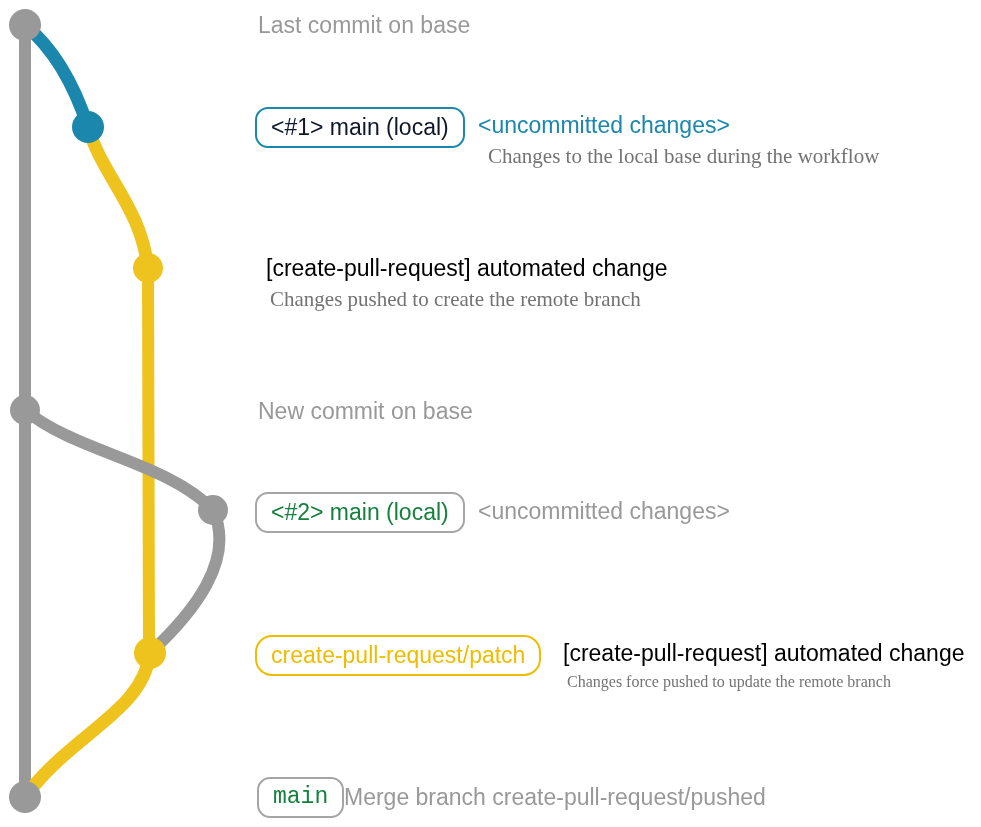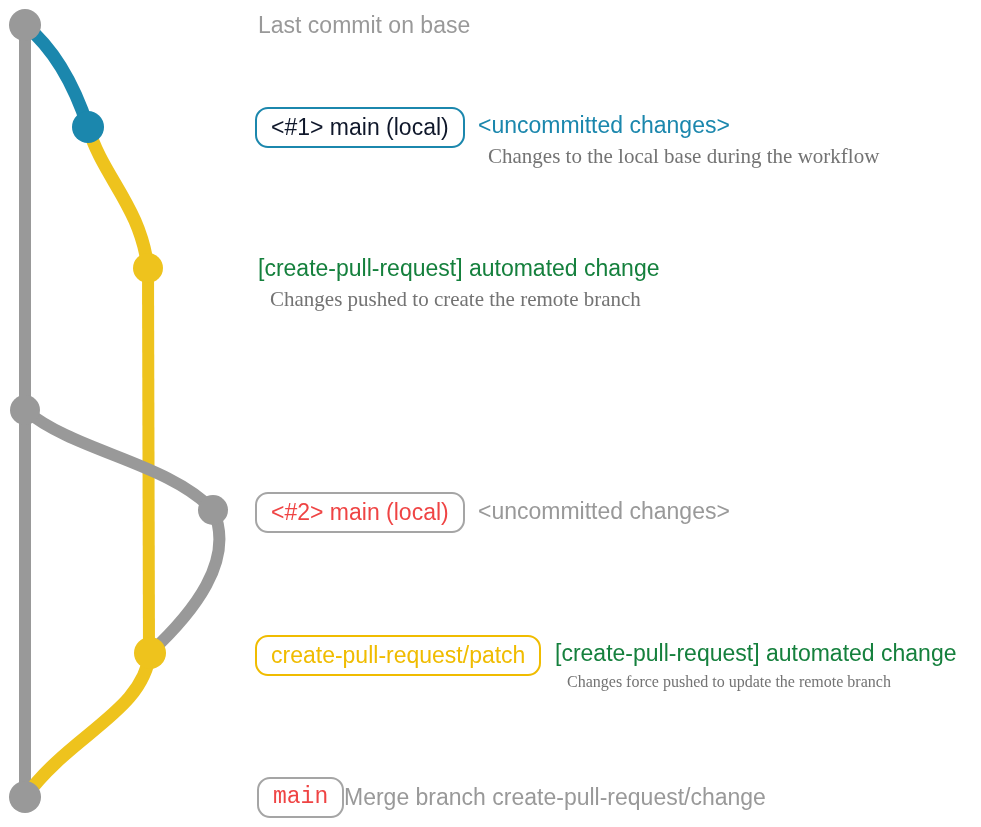--- a/index.html
+++ b/index.html
@@ -22,35 +22,35 @@
   }
   .txt {
     position: absolute;
     white-space: nowrap;
     line-height: 1.1;
   }
   .sans  { font-family: "Liberation Sans", sans-serif; font-size: 23px; }
   .serif { font-family: "Liberation Serif", serif; font-size: 21px; color: #737373; }
   .gray   { color: #999999; }
   .blue   { color: #1b87ad; }
-  .yellow { color: #15803d; }
+  .yellow { color: #000000; margin-left: 8px; }
   .label-box {
     position: absolute;
     display: inline-block;
     border: 2px solid;
     border-radius: 13px;
     padding: 6px 14px;
     font-family: "Liberation Sans", sans-serif;
     font-size: 23px;
     line-height: 1.1;
     background: #ffffff;
   }
   .label-box.blue-box   { border-color: #1b87ad; color: #0f172a; }
-  .label-box.gray-box   { border-color: #a5a5a5; color: #ef4444; }
-  .label-box.yellow-box { border-color: #f0bc00; color: #f0bc00; }
+  .label-box.gray-box   { border-color: #a5a5a5; color: #15803d; }
+  .label-box.yellow-box { border-color: #f0bc00; color: #f0bc00; border-radius: 17px; }
 </style>
 </head>
 <body>
 
 <div class="canvas">
 
   <svg class="graph-svg" width="981" height="827" viewBox="0 0 981 827">
 
     <path d="M25 25 L25 797" stroke="#999999" stroke-width="12" fill="none"></path>
 
@@ -75,24 +75,25 @@
 
   <div class="txt sans gray" style="left:258px; top:13px;">Last commit on base</div>
 
   <div class="label-box blue-box" style="left:255px; top:107px;">&lt;#1&gt; main (local)</div>
   <div class="txt sans blue" style="left:478px; top:113px;">&lt;uncommitted changes&gt;</div>
   <div class="txt serif" style="left:488px; top:145px;">Changes to the local base during the workflow</div>
 
   <div class="txt sans yellow" style="left:258px; top:256px;">[create-pull-request] automated change</div>
   <div class="txt serif" style="left:270px; top:288px;">Changes pushed to create the remote branch</div>
 
+  <div class="txt sans gray" style="left:258px; top:399px;">New commit on base</div>
 
   <div class="label-box gray-box" style="left:255px; top:492px;">&lt;#2&gt; main (local)</div>
   <div class="txt sans gray" style="left:478px; top:499px;">&lt;uncommitted changes&gt;</div>
 
   <div class="label-box yellow-box" style="left:255px; top:635px;">create-pull-request/patch</div>
   <div class="txt sans yellow" style="left:555px; top:641px;">[create-pull-request] automated change</div>
   <div class="txt serif" style="left:567px; top:673px; font-size:16px;">Changes force pushed to update the remote branch</div>
 
   <div class="label-box gray-box" style="left:257px; top:777px;font-family:Liberation Mono, monospace;">main</div>
-  <div class="txt sans gray" style="left:344px; top:785px;">Merge branch create-pull-request/change</div>
+  <div class="txt sans gray" style="left:344px; top:785px;">Merge branch create-pull-request/pushed</div>
 
 </div>
 
 </body></html>

